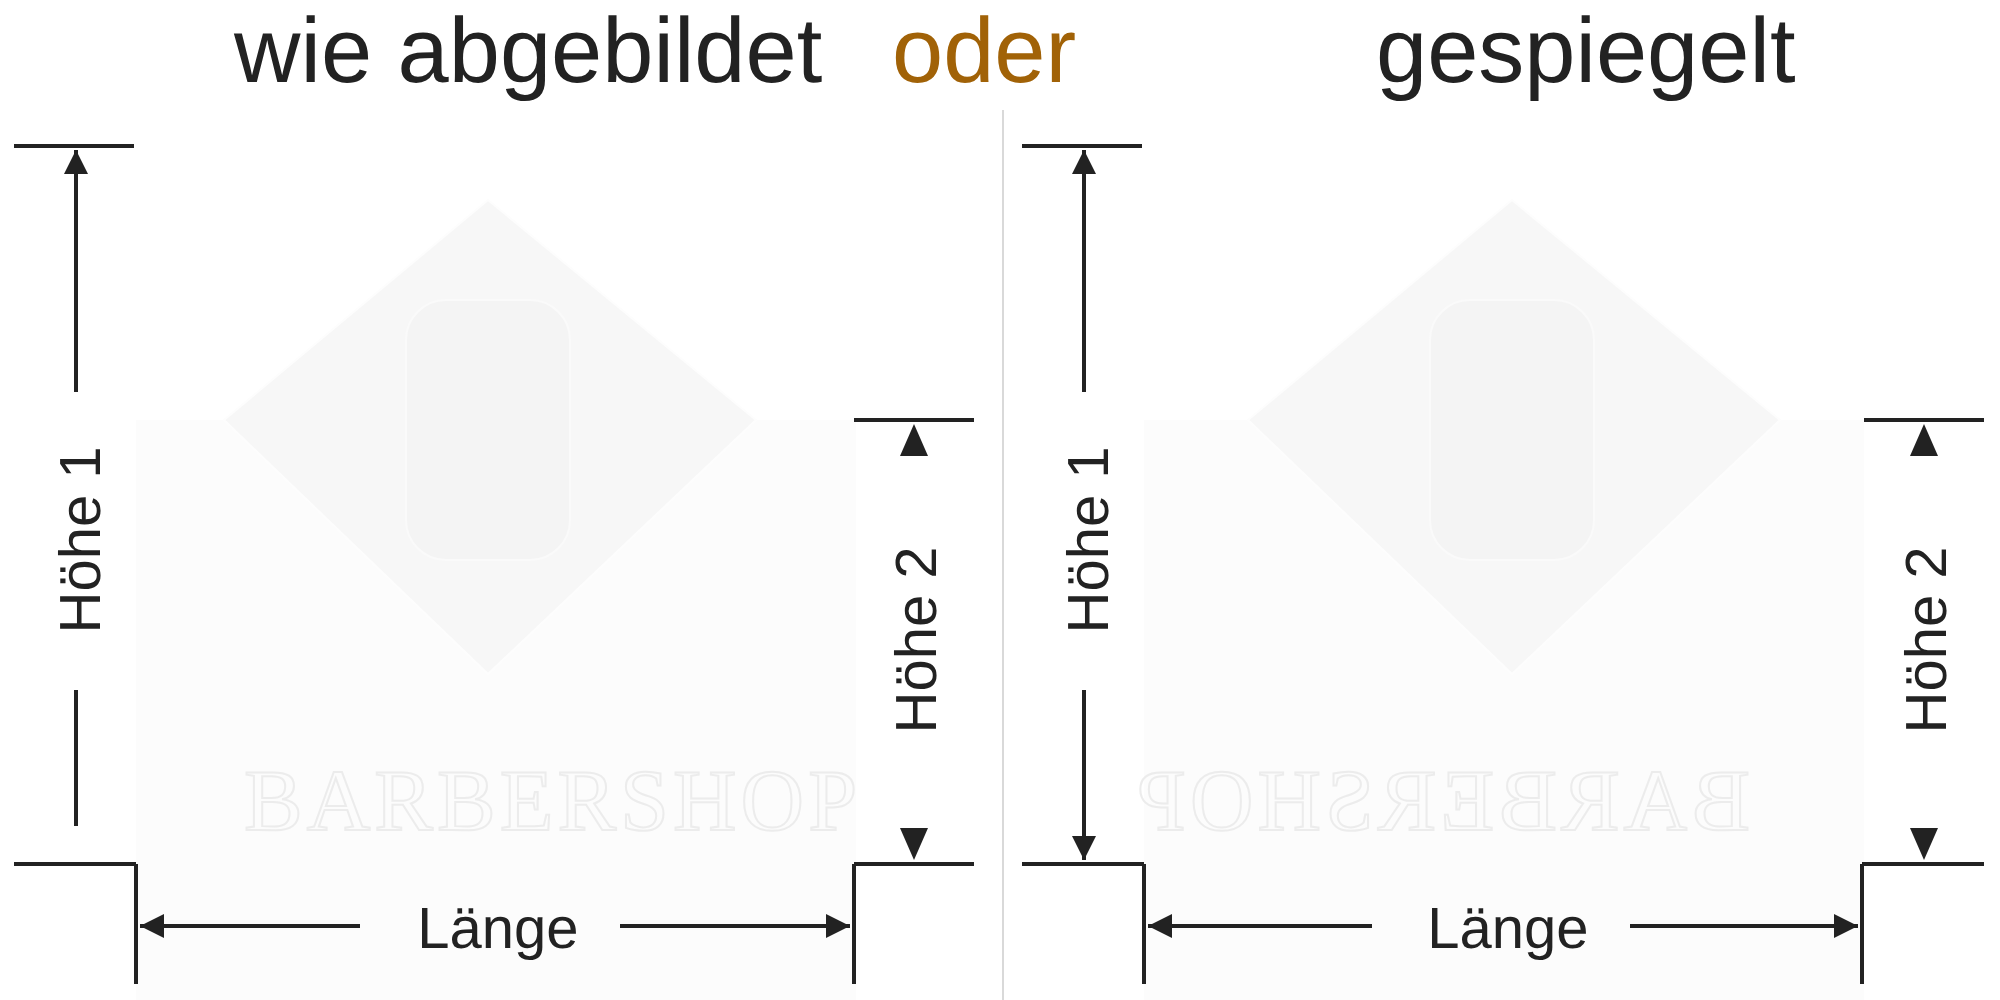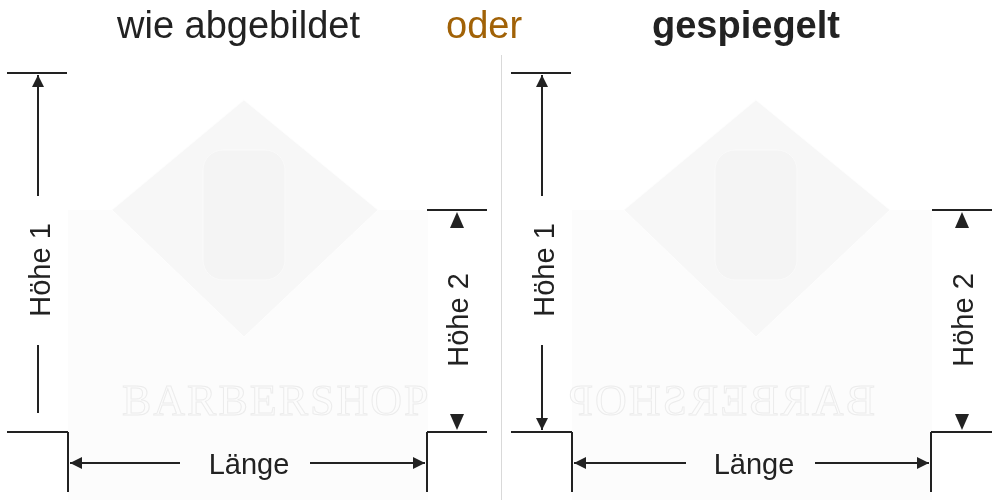--- a/index.html
+++ b/index.html
@@ -1,29 +1,29 @@
 <!DOCTYPE html>
 <html><head>
 <meta charset="utf-8">
 <style>
   html, body { margin:0; padding:0; background:#ffffff; }
   body { width:1000px; height:500px; position:relative; overflow:hidden;
          font-family:"Liberation Sans", sans-serif; color:#222222; }
-  .title { position:absolute; top:2px; font-size:38px; line-height:46px; white-space:nowrap; }
+  .title { position:absolute; top:2px; font-size:46px; line-height:46px; white-space:nowrap; }
   .divider { position:absolute; left:501px; top:55px; width:1px; height:445px; background:#d9d9d9; }
   svg.diagram { position:absolute; left:0; top:0; }
   .lbl { font-family:"Liberation Sans", sans-serif; font-size:29px; fill:#222222; }
   .wm { font-family:"Liberation Serif", serif; font-size:44px; fill:none; stroke:#ececec; stroke-width:1; letter-spacing:2px; }
 </style>
 </head>
 <body>
 
 <div class="title" style="left:117px;">wie abgebildet</div>
 <div class="title" style="left:446px; color:#a16207;">oder</div>
-<div class="title" style="left:652px;font-weight:bold;">gespiegelt</div>
+<div class="title" style="left:688px;">gespiegelt</div>
 
 <div class="divider"></div>
 
 <svg class="diagram" width="1000" height="500" viewBox="0 0 1000 500">
   <defs>
     <marker id="ah" viewBox="0 0 10 10" refX="10" refY="5" markerWidth="14" markerHeight="12" markerUnits="userSpaceOnUse" orient="auto">
       <path d="M0,0 L10,5 L0,10 z" fill="#222"></path>
     </marker>
   </defs>
 

